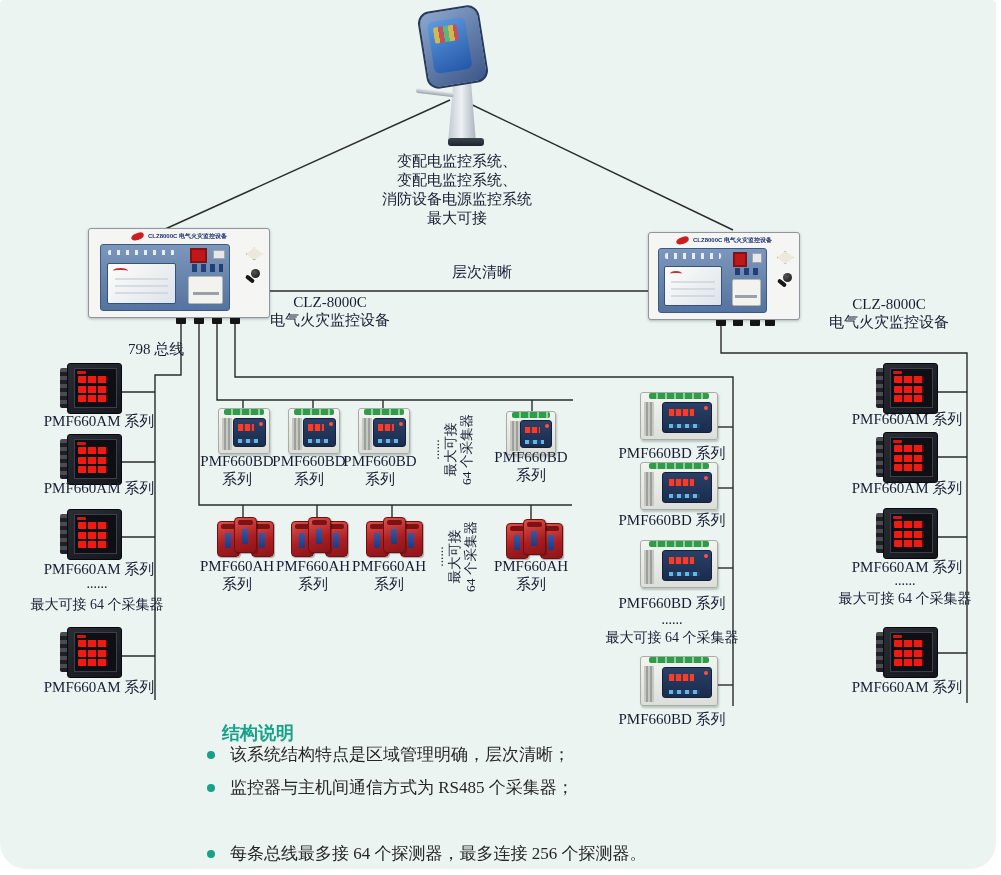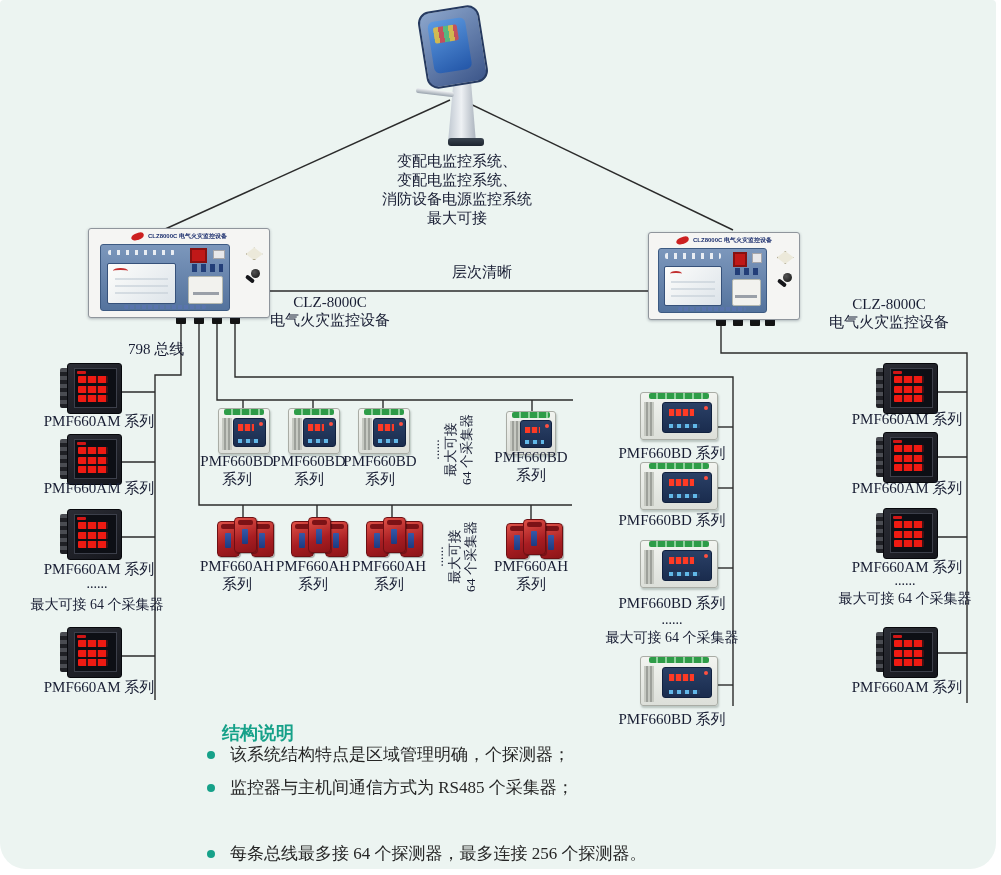--- a/index.html
+++ b/index.html
@@ -443,21 +443,21 @@
   <div class="lbl" style="left:907px;top:410px;">PMF660AM 系列</div>
   <div class="lbl" style="left:907px;top:479px;">PMF660AM 系列</div>
   <div class="lbl" style="left:907px;top:558px;">PMF660AM 系列</div>
   <div class="lbl sm" style="left:905px;top:572px;">......</div>
   <div class="lbl sm" style="left:905px;top:590px;">最大可接 64 个采集器</div>
   <div class="lbl" style="left:907px;top:678px;">PMF660AM 系列</div>
 
   <div class="n-title">结构说明</div>
   <div class="n-item" style="top:744px;">
     <span class="n-dot"></span>
-    <span>该系统结构特点是区域管理明确，个探测器；</span>
+    <span>该系统结构特点是区域管理明确，层次清晰；</span>
   </div>
   <div class="n-item" style="top:777px;">
     <span class="n-dot"></span>
     <span>监控器与主机间通信方式为 RS485 个采集器；</span>
   </div>
   <div class="n-item" style="top:843px;font-family:Liberation Serif, serif;">
     <span class="n-dot"></span>
     <span>每条总线最多接 64 个探测器，最多连接 256 个探测器。</span>
   </div>
 </div>

